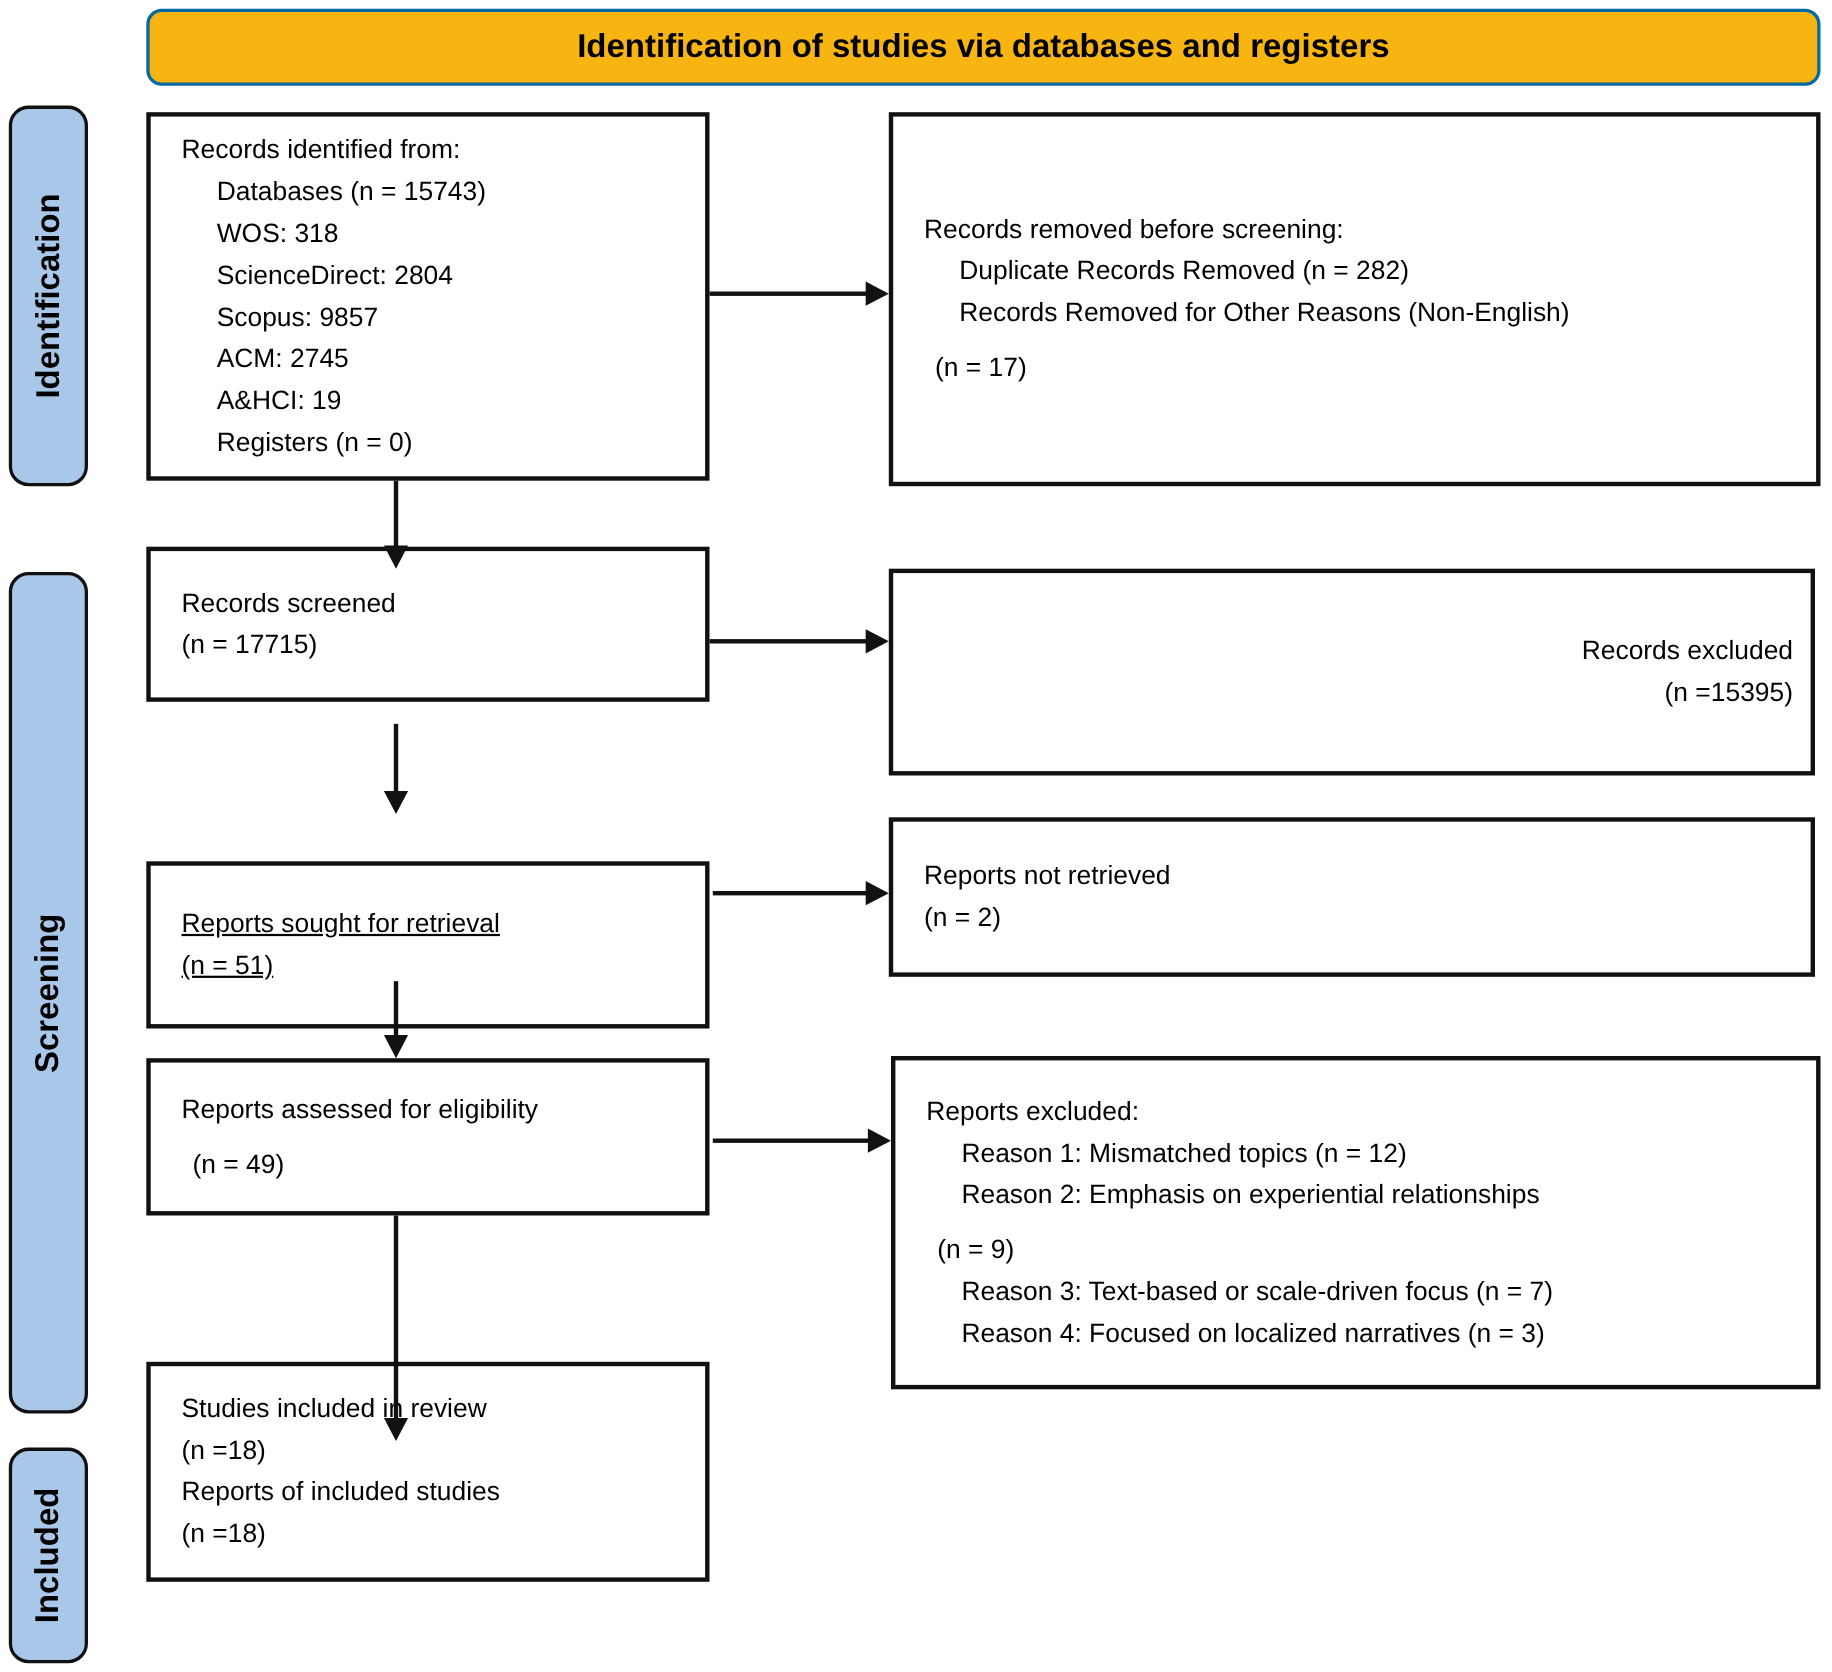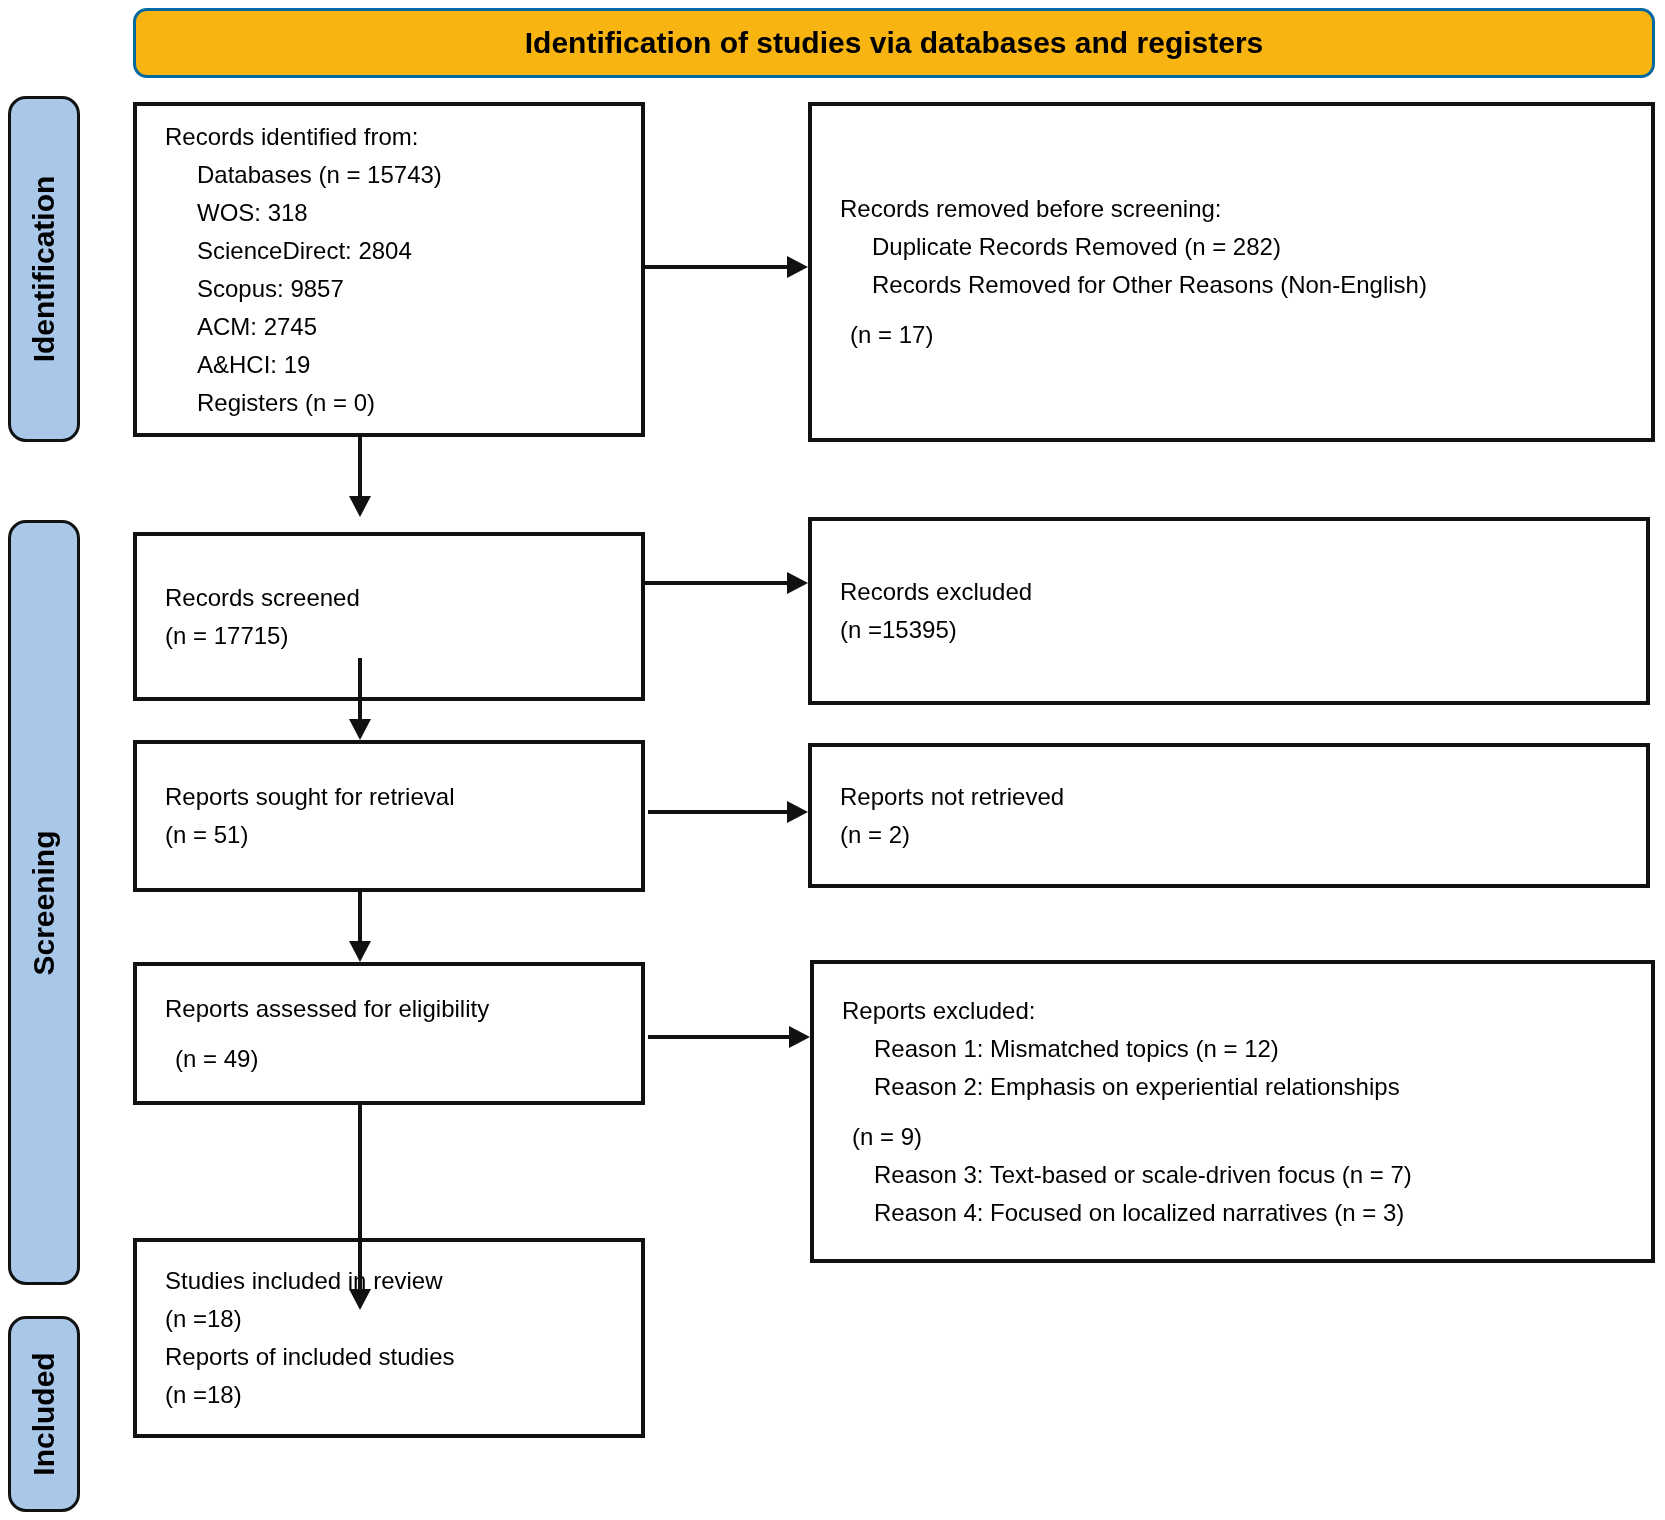--- a/index.html
+++ b/index.html
@@ -60,23 +60,23 @@
     border: 4px solid #111111;
     display: flex;
     flex-direction: column;
     justify-content: center;
     padding: 14px 16px 14px 28px;
     font-size: 24px;
     line-height: 38px;
   }
   .box-records-identified   { left: 133px; top: 102px;  width: 512px; height: 335px; }
   .box-records-removed      { left: 808px; top: 102px;  width: 847px; height: 340px; }
-  .box-records-screened     { left: 133px; top: 532px;  width: 512px; height: 169px; }
-  .box-records-excluded     { left: 808px; top: 517px;  width: 842px; height: 188px; }
-  .box-reports-sought       { left: 133px; top: 740px;  width: 512px; height: 152px; }
+  .box-records-screened     { left: 133px; top: 497px;  width: 512px; height: 141px; }
+  .box-records-excluded     { left: 808px; top: 517px;  width: 842px; height: 188px; align-items: flex-end; }
+  .box-reports-sought       { left: 133px; top: 783px;  width: 512px; height: 152px; text-decoration: underline; }
   .box-reports-not-retrieved{ left: 808px; top: 743px;  width: 842px; height: 145px; }
   .box-reports-assessed     { left: 133px; top: 962px;  width: 512px; height: 143px; }
   .box-reports-excluded     { left: 810px; top: 960px;  width: 845px; height: 303px; }
   .box-studies-included     { left: 133px; top: 1238px; width: 512px; height: 200px; }
 
   .line { white-space: nowrap; }
   .indent-0 { padding-left: 0; }
   .indent-1 { padding-left: 32px; }
   .indent-2 { padding-left: 10px; margin-top: 12px; }
 

